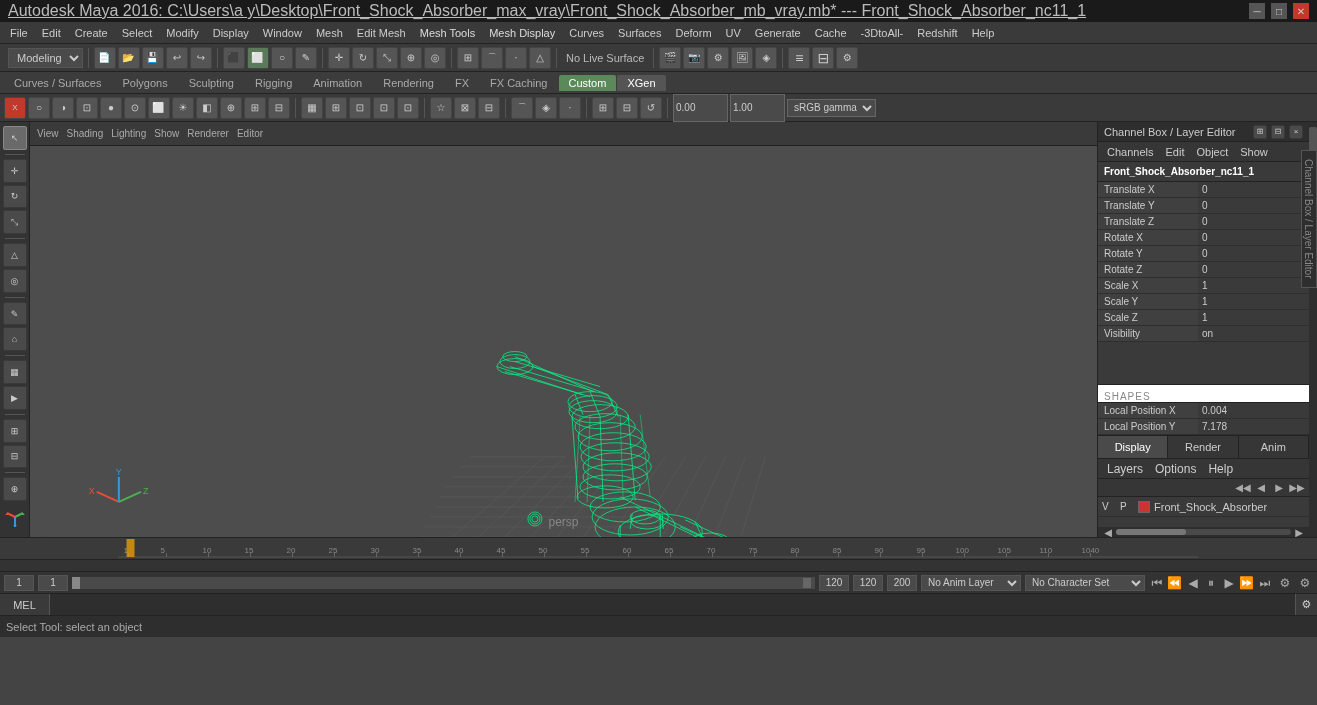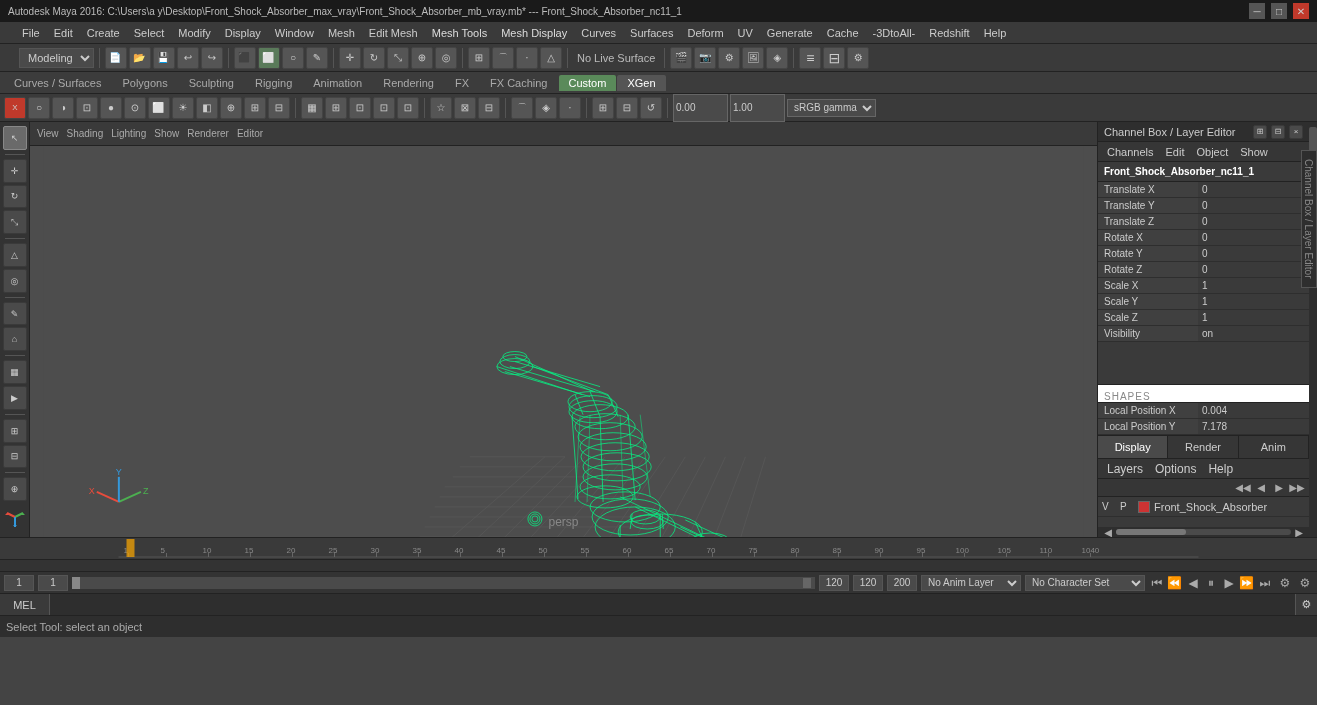--- a/index.html
+++ b/index.html
@@ -37,40 +37,40 @@
       display: flex; align-items: center; justify-content: center;
     }
 
     
     #menu-bar {
       width: 100%;
       height: 22px;
       background: #3a3a3a;
       display: flex;
       align-items: center;
-      padding: 0 16px;
+      padding: 0 4px;
       gap: 2px;
       border-bottom: 1px solid #222;
     }
     .menu-item {
       padding: 2px 6px;
       font-size: 11px;
       color: #ccc;
       cursor: pointer;
       border-radius: 2px;
     }
 
     
     #toolbar1 {
       width: 100%;
       height: 28px;
       background: #3a3a3a;
       display: flex;
       align-items: center;
-      padding: 0 19px;
+      padding: 0 8px;
       gap: 2px;
       border-bottom: 1px solid #222;
     }
     .toolbar-btn {
       width: 22px; height: 22px;
       background: #555;
       border: 1px solid #444;
       color: #ccc;
       font-size: 10px;
       cursor: pointer;
@@ -502,21 +502,21 @@
     .play-btn {
       width: 16px; height: 16px;
       background: transparent; border: none;
       color: #aaa; font-size: 12px; cursor: pointer;
     }
   </style>
 </head>
 <body>
 
 <div id="title-bar">
-  <span style="font-size:10px;">Autodesk Maya 2016: C:\Users\a y\Desktop\Front_Shock_Absorber_max_vray\Front_Shock_Absorber_mb_vray.mb* --- Front_Shock_Absorber_nc11_1</span>
+  <span style="font-size:16px;text-decoration:underline;">Autodesk Maya 2016: C:\Users\a y\Desktop\Front_Shock_Absorber_max_vray\Front_Shock_Absorber_mb_vray.mb* --- Front_Shock_Absorber_nc11_1</span>
   <div class="window-controls">
     <button class="win-btn">─</button>
     <button class="win-btn">□</button>
     <button class="win-btn" style="background:#c0392b;">✕</button>
   </div>
 </div>
 
 <div id="menu-bar">
   <div class="menu-item">File</div>
   <div class="menu-item">Edit</div>

